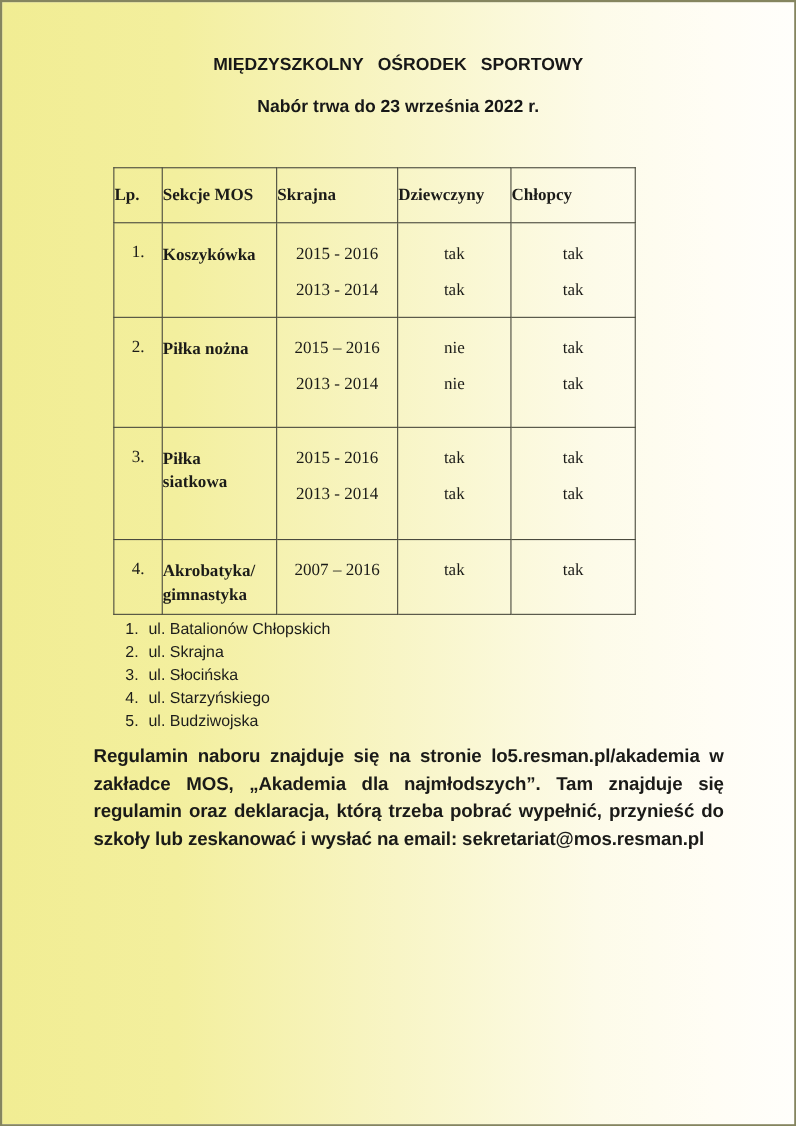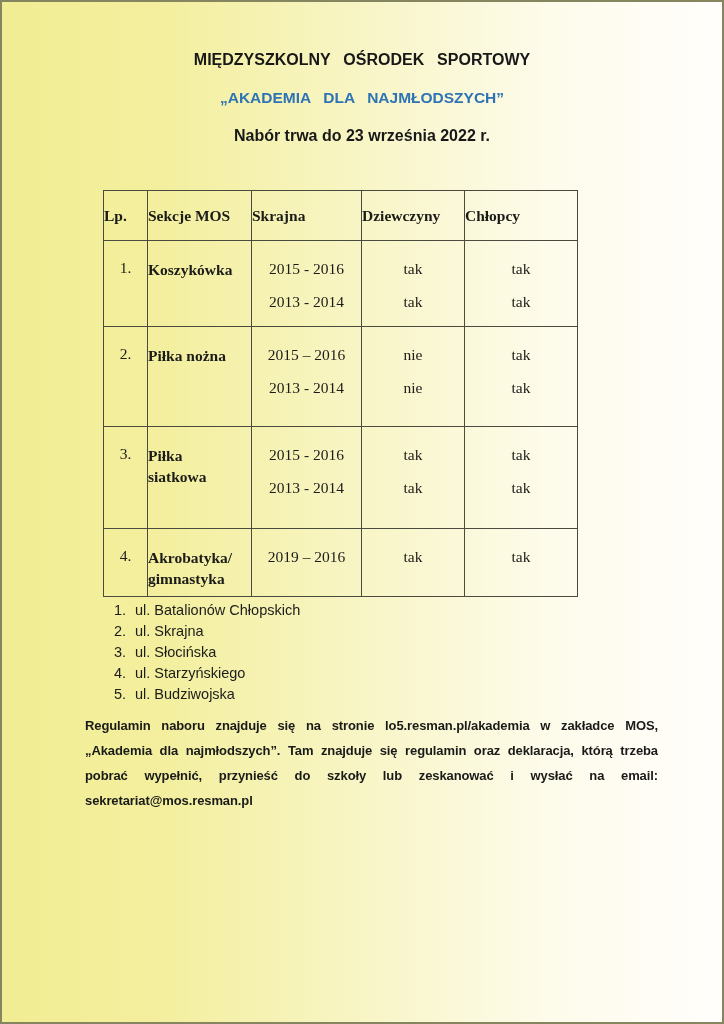--- a/index.html
+++ b/index.html
@@ -74,35 +74,34 @@
     padding-left: 45px;
     font-size: 14.5px;
     line-height: 21px;
     color: #1c1c1a;
   }
   ol.streets li { padding-left: 5px; }
 
   .footer-par {
     margin: 8px 0 0 83px;
     width: 573px;
-    font-size: 13px;
+    font-size: 17px;
     font-weight: bold;
     line-height: 25px;
     text-align: justify;
     letter-spacing: -0.1px;
     color: #1a1a18;
   }
 </style>
 </head>
 <body>
 
 <div class="page">
 
   <h1 class="heading title">MIĘDZYSZKOLNY  OŚRODEK  SPORTOWY</h1>
-  <h2 class="heading subtitle">„AKADEMIA  DLA  NAJMŁODSZYCH”</h2>
   <h3 class="heading deadline">Nabór trwa do 23 września 2022 r.</h3>
 
   <table class="sections">
     <colgroup>
       <col style="width:44px">
         <col style="width:104px">
         <col style="width:110px">
         <col style="width:103px">
         <col style="width:113px">
     </colgroup>
@@ -163,21 +162,21 @@
         <td class="center-cell">
           <div class="cell-line">tak</div>
           <div class="cell-line">tak</div>
         </td>
       </tr>
       <tr class="row-4">
         <td class="lp-cell">4.</td>
         <td class="sekcja-cell">Akrobatyka/
 gimnastyka</td>
         <td class="center-cell">
-          <div class="cell-line">2019 – 2016</div>
+          <div class="cell-line">2007 – 2016</div>
         </td>
         <td class="center-cell">
           <div class="cell-line">tak</div>
         </td>
         <td class="center-cell">
           <div class="cell-line">tak</div>
         </td>
       </tr>
     </tbody>
   </table>

